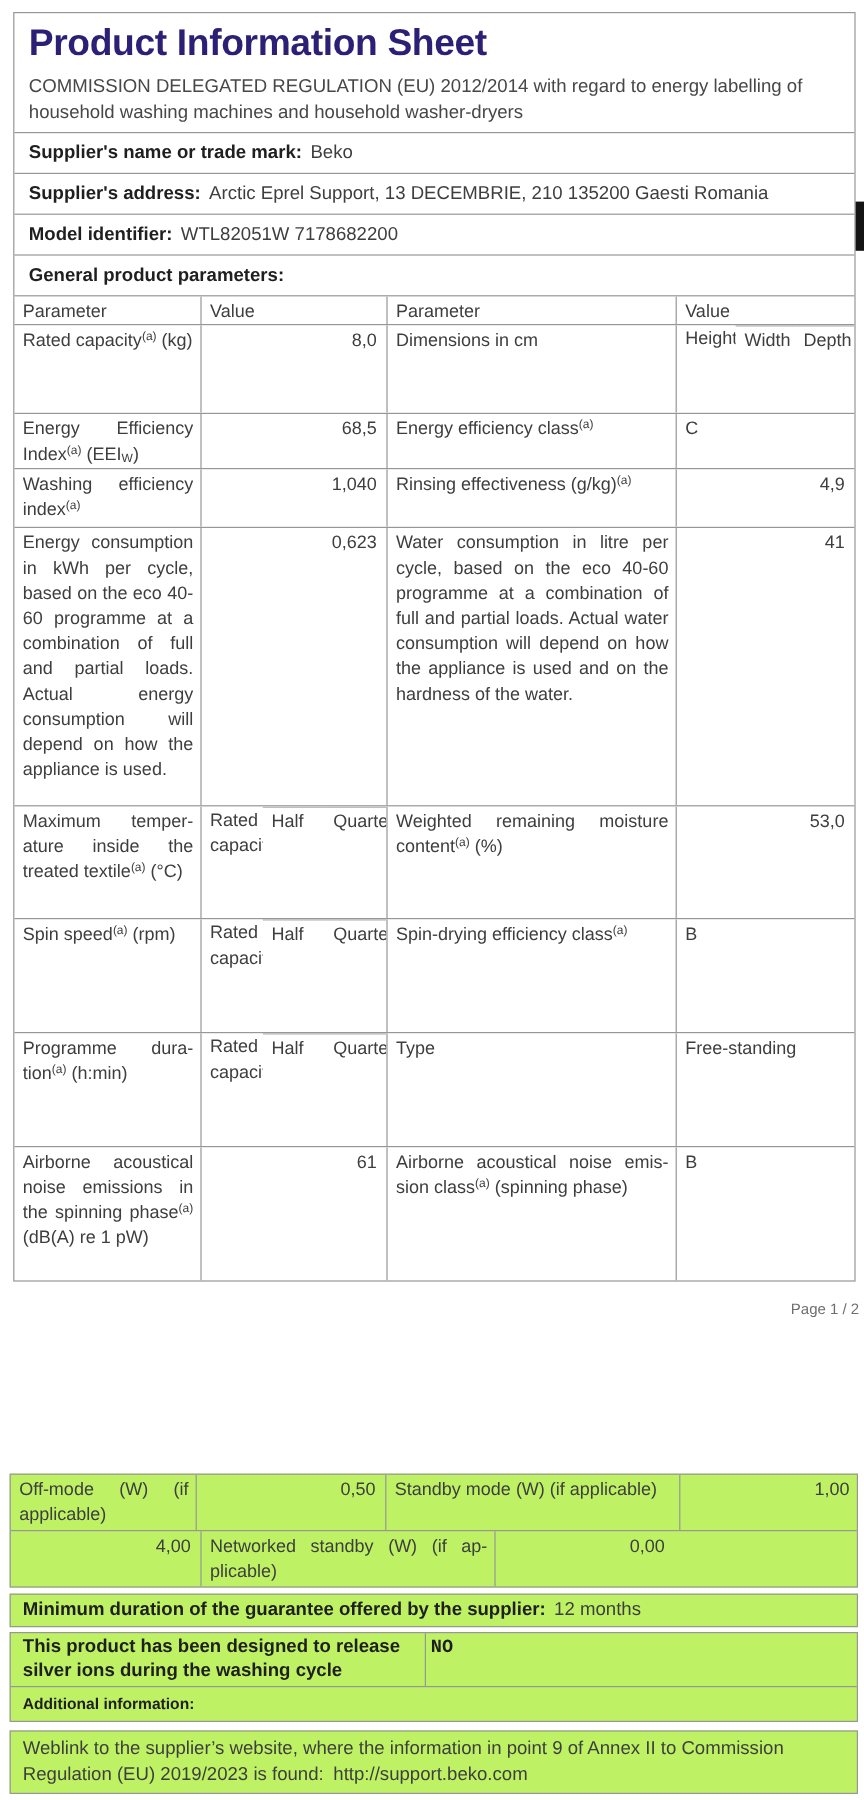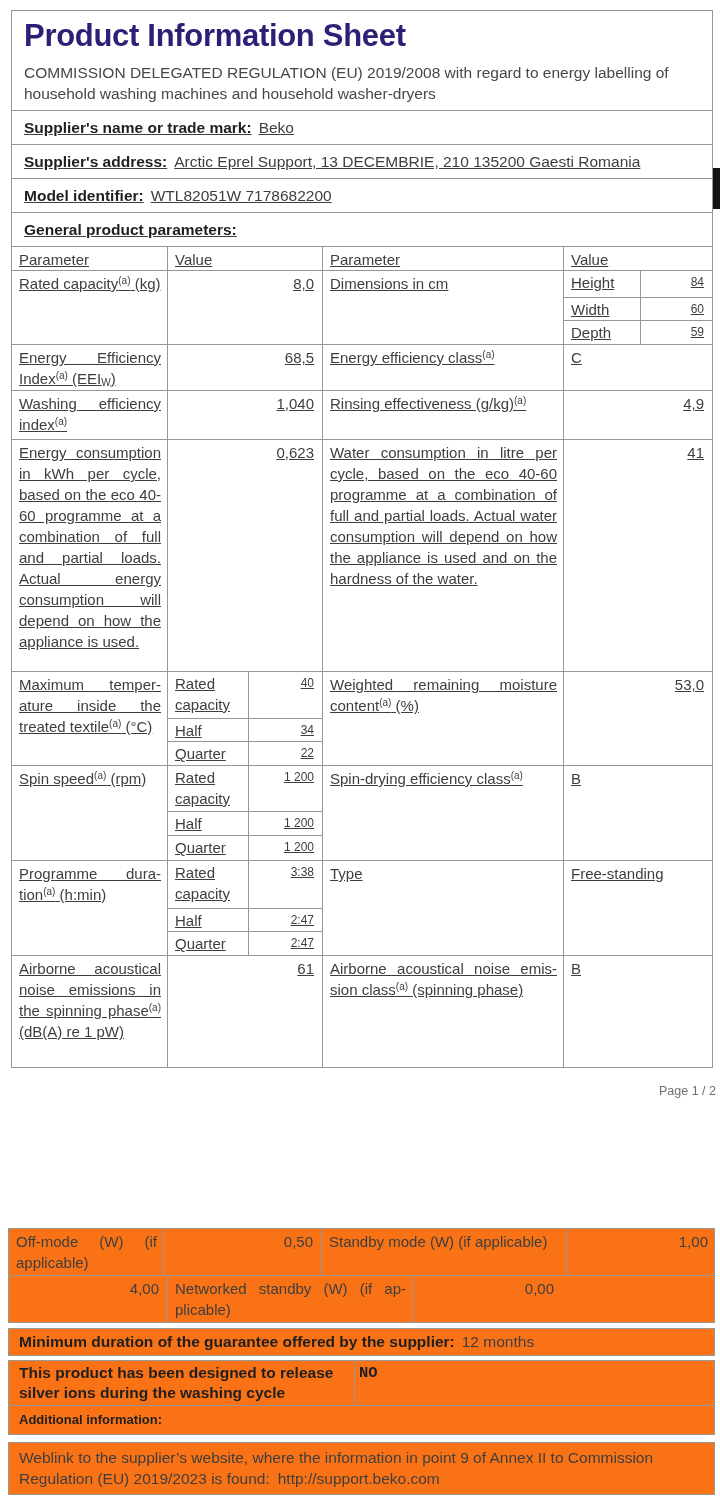--- a/index.html
+++ b/index.html
@@ -10,21 +10,21 @@
   html,body{margin:0;padding:0;}
   body{
     width:720px;height:1500px;position:relative;background:#ffffff;
     font-family:"Liberation Sans", sans-serif;color:var(--tx);
     -webkit-font-smoothing:antialiased;
   }
   .doc-box{
     position:absolute;left:11px;top:10px;width:702px;
     border:1px solid var(--bd);box-sizing:border-box;background:#fff;
   }
-  .doc-box > div + div{border-top:1px solid var(--bd);text-decoration:underline;}
+  .doc-box > div + div{border-top:1px solid var(--bd);}
   .header-cell{padding:7px 12px 6px 12px;}
   h1{font-size:31px;line-height:36px;margin:0 0 8px 0;color:#2b1f76;font-weight:bold;letter-spacing:-0.3px;}
   .regulation{font-size:15.5px;line-height:21px;color:#474747;max-width:645px;margin:0;}
   .info-row{padding:6px 10px 6px 12px;font-size:15.5px;line-height:21px;}
   .b{font-weight:bold;color:var(--bold);}
   .v{margin-left:7px;color:var(--tx);}
   
   .trow{display:flex;align-items:stretch;box-sizing:border-box;overflow:hidden;}
   .trow > *{box-sizing:border-box;flex:none;overflow:hidden;}
   .trow > * + *{border-left:1px solid var(--bd);}
@@ -32,34 +32,34 @@
   .c1{width:155px;}
   .c2{width:155px;}
   .c3{width:241px;}
   .c4{width:149px;}
   .num{text-align:right;padding-right:8px;padding-left:32px;}
   .just{text-align:justify;}
   .thead{height:24px;}
   .thead .cell{padding-top:2px;}
   sup{font-size:10px;line-height:0;vertical-align:5px;}
   sub{font-size:10px;line-height:0;vertical-align:-2px;}
-  .subcol{display:flex;flex-direction:column;}
+  .subcol{display:flex;}
   .srow{display:flex;box-sizing:border-box;overflow:hidden;}
   .srow + .srow{border-top:1px solid var(--bd);}
   .srow > *{box-sizing:border-box;overflow:hidden;}
   .slabel{flex:none;padding:1px 3px 1px 7px;font-size:15px;line-height:21px;}
   .w81{width:81px;border-right:1px solid var(--bd);}
   .w77{width:77px;border-right:1px solid var(--bd);}
   .sval{flex:1;text-align:right;padding:1px 8px 1px 2px;font-size:12px;line-height:21px;}
   
   .edge-mark{position:absolute;right:0;top:168px;width:7px;height:41px;background:#141414;}
   .page-num{position:absolute;right:4px;top:1084px;font-size:12.5px;color:#6e6e6e;}
   
   .bottom{position:absolute;left:8px;top:1228px;width:707px;font-size:15px;}
-  .box{border:1px solid var(--bd);box-sizing:border-box;background:#f97316;}
+  .box{border:1px solid var(--bd);box-sizing:border-box;background:#bef264;}
   .power .trow > *{min-height:45px;}
   .pc1{width:154px;}
   .pc2{width:158px;}
   .pc3{width:245px;}
   .pc4{width:150px;}
   .power .trow + .trow{border-top:1px solid var(--bd);}
   .mt5{margin-top:5px;}
   .mt4{margin-top:4px;}
   .mt7{margin-top:7px;}
   .single-row{padding:3px 10px;font-size:15.5px;line-height:20px;}
@@ -71,21 +71,21 @@
   .weblink-box{padding:4px 10px 5px 10px;font-size:15.5px;line-height:21px;}
   .url{margin-left:8px;}
 </style>
 </head>
 <body>
 
 <div class="doc-box">
 
   <div class="header-cell">
     <h1>Product Information Sheet</h1>
-    <p class="regulation">COMMISSION DELEGATED REGULATION (EU) 2019/2008 with regard to energy labelling of household washing machines and household washer-dryers</p>
+    <p class="regulation">COMMISSION DELEGATED REGULATION (EU) 2012/2014 with regard to energy labelling of household washing machines and household washer-dryers</p>
   </div>
 
   <div class="info-row">
     <span class="b">Supplier's name or trade mark:</span><span class="v">Beko</span>
   </div>
 
   <div class="info-row">
     <span class="b">Supplier's address:</span><span class="v">Arctic Eprel Support, 13 DECEMBRIE, 210 135200 Gaesti Romania</span>
   </div>
 

